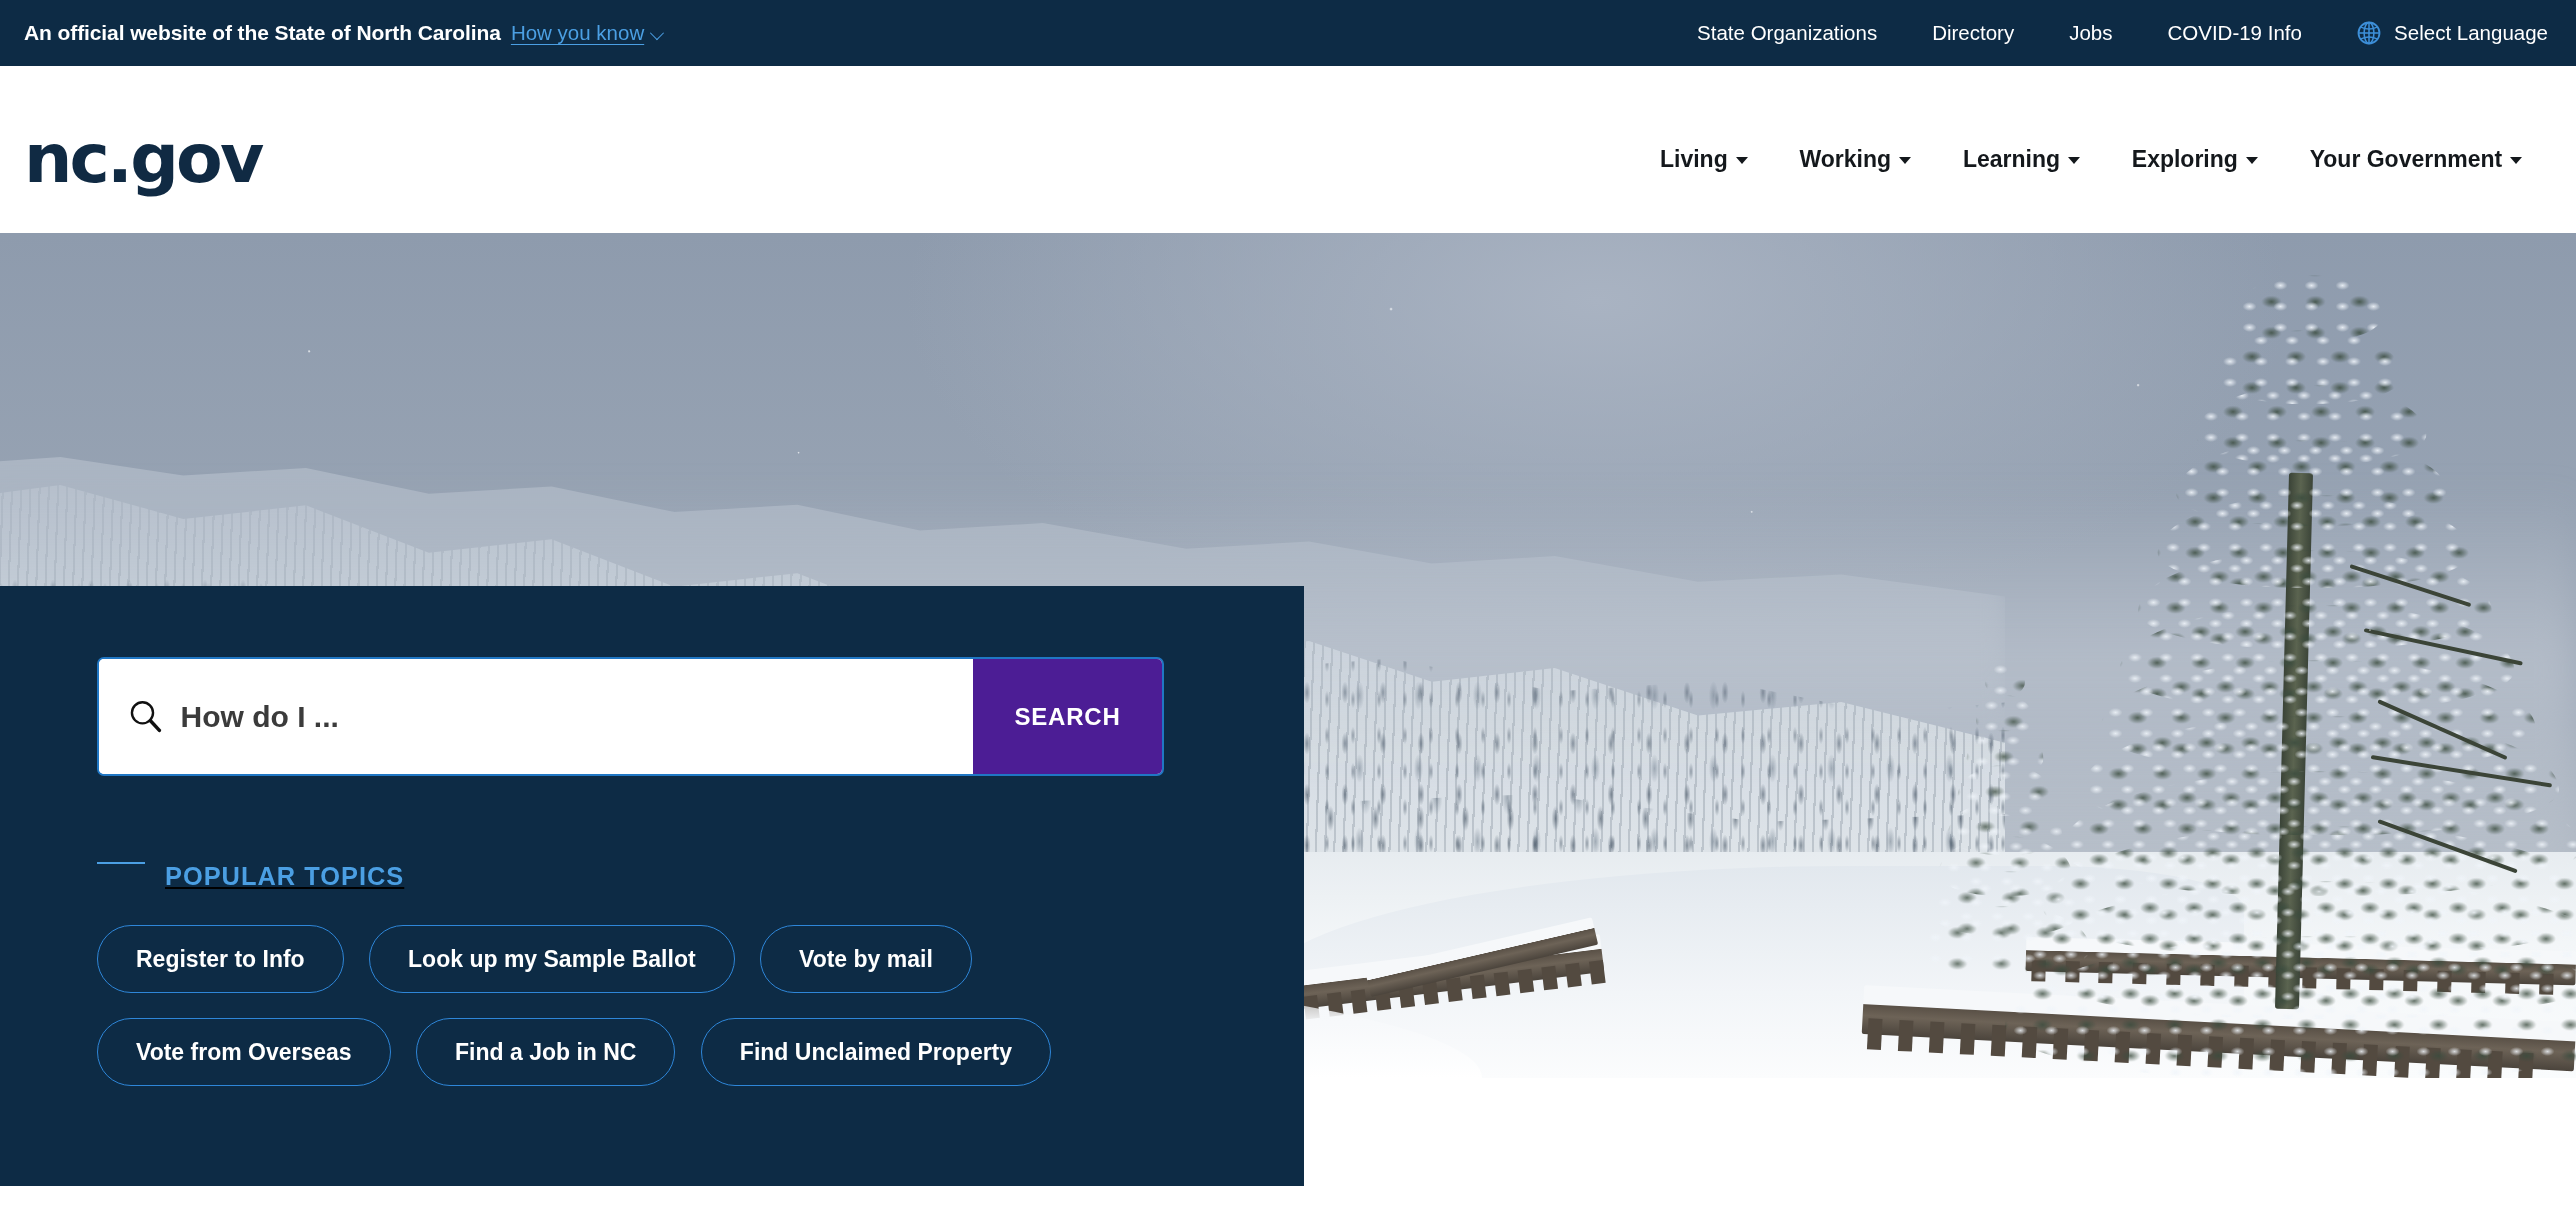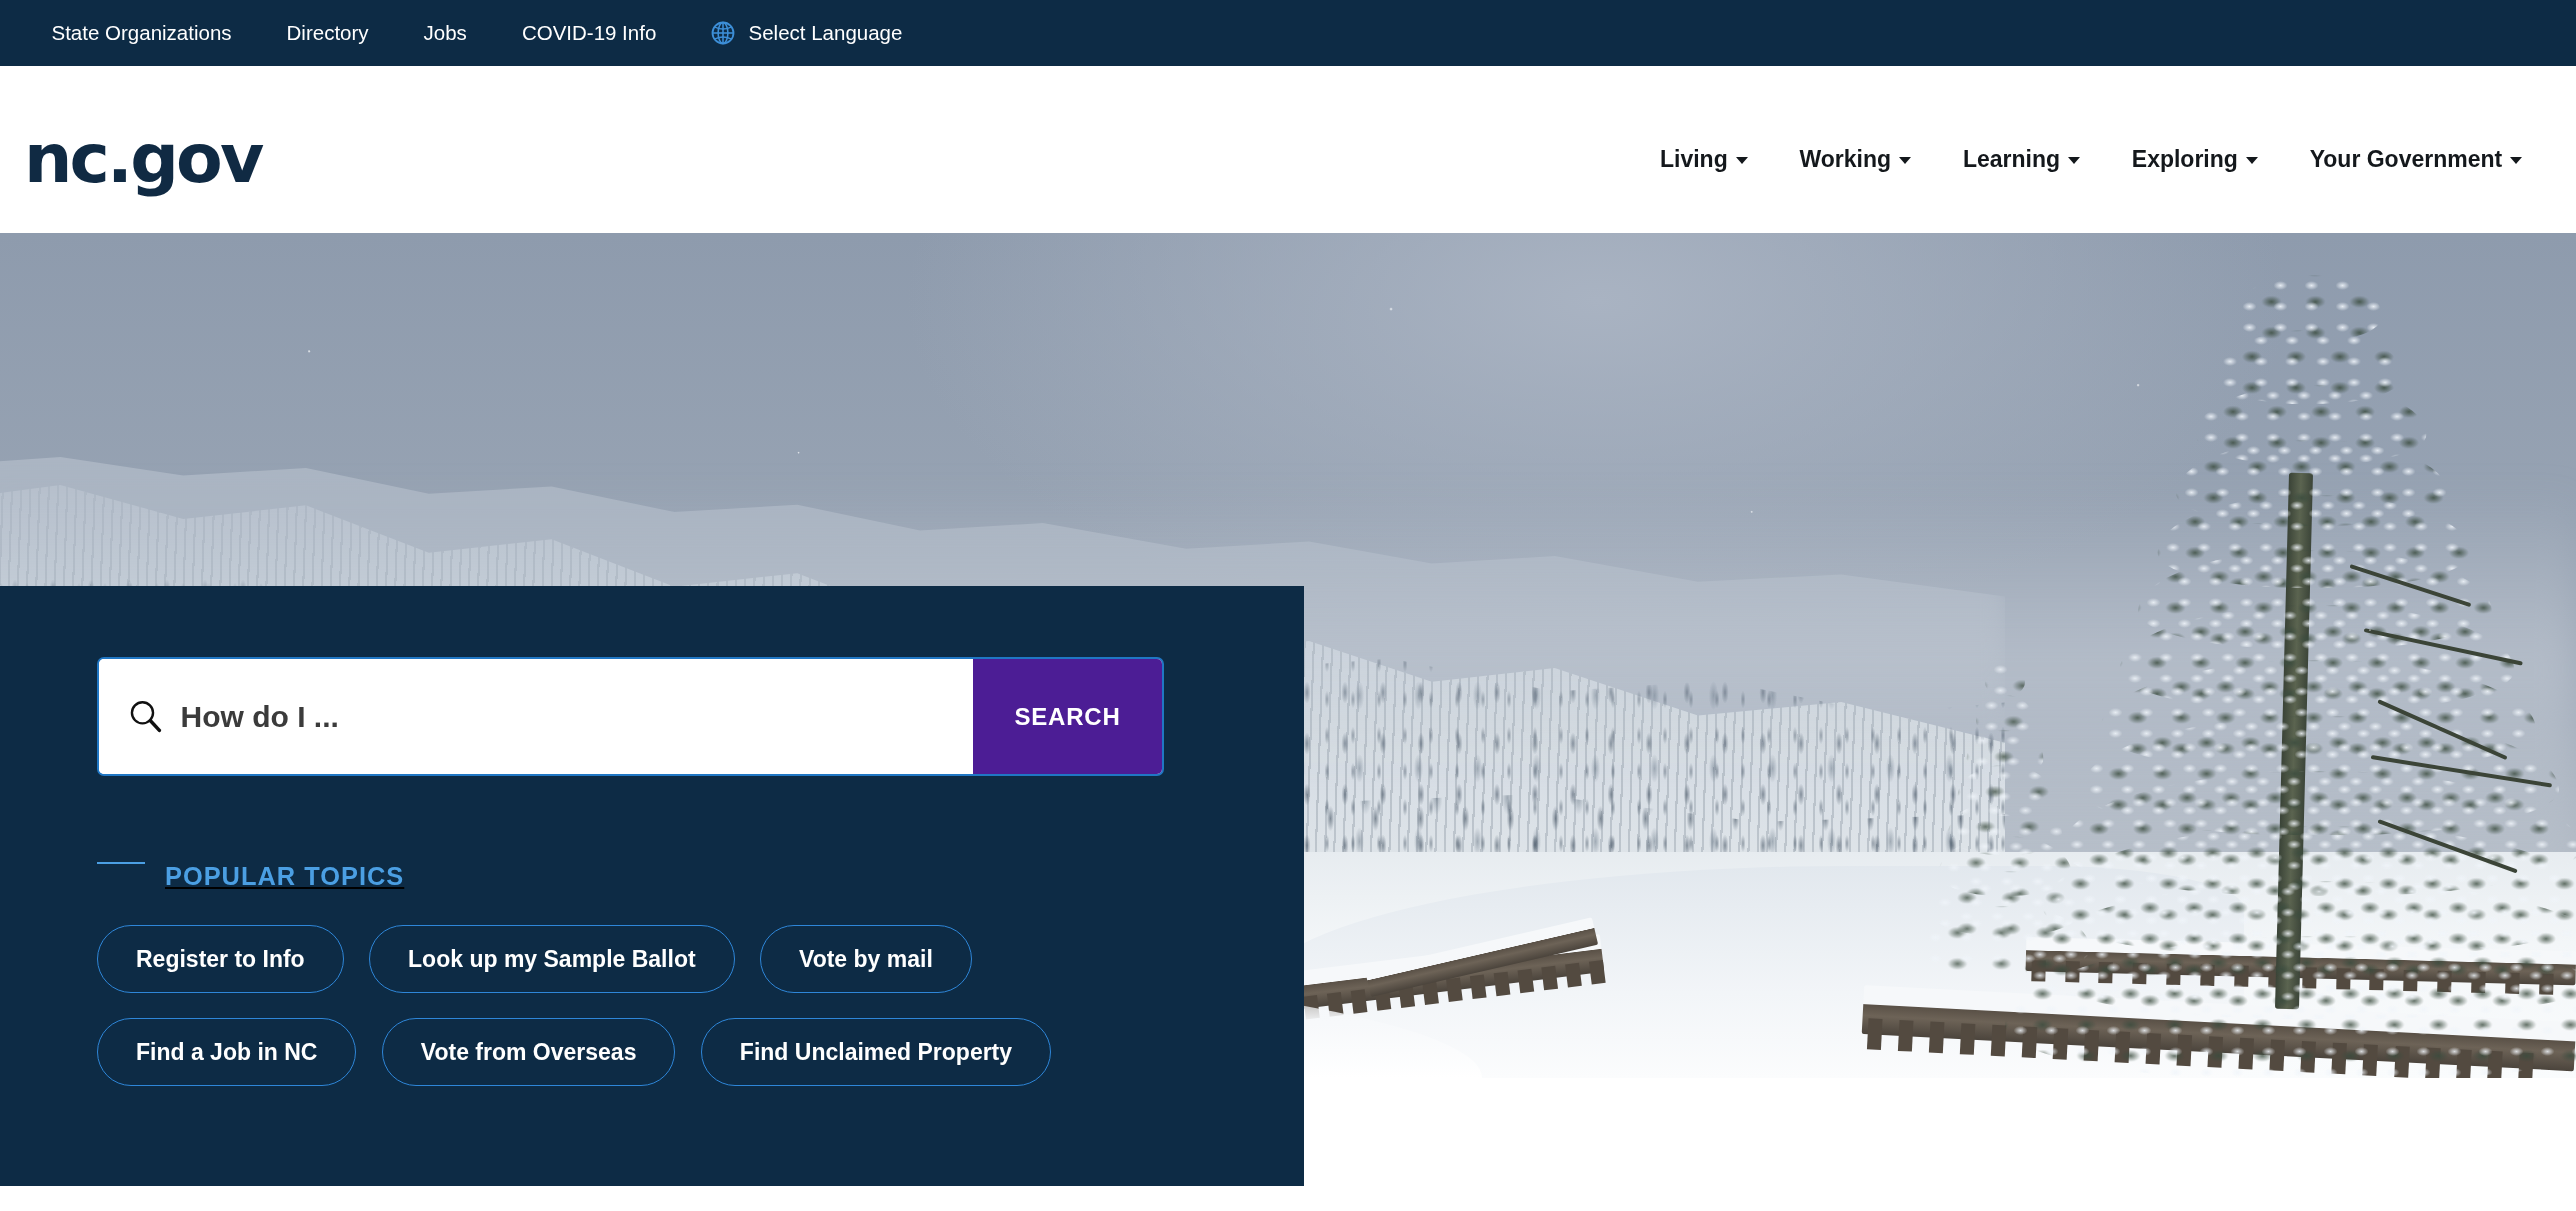--- a/index.html
+++ b/index.html
@@ -431,20 +431,27 @@
     position: absolute;
     left: 0; top: 1078px;
     width: 2576px; height: 133px;
     background: #ffffff;
   }
 </style>
 </head>
 <body>
 
 <div class="topbar">
+  <div class="topbar-left">
+    <span class="official-text">An official website of the State of North Carolina</span>
+    <span class="how-you-know">
+      <span class="how-you-know-label">How you know</span>
+      <span class="chev-down"></span>
+    </span>
+  </div>
 
   <div class="topbar-right">
     <a class="topnav-link">State Organizations</a>
     <a class="topnav-link">Directory</a>
     <a class="topnav-link">Jobs</a>
     <a class="topnav-link">COVID-19 Info</a>
     <span class="lang-select">
       <svg class="globe-icon" viewBox="0 0 40 40">
         <circle cx="20" cy="20" r="15" fill="none" stroke="#3d8fd8" stroke-width="2.6"></circle>
         <ellipse cx="20" cy="20" rx="7" ry="15" fill="none" stroke="#3d8fd8" stroke-width="2.2"></ellipse>
@@ -609,19 +616,19 @@
 
   <div class="popular-head">
     <span class="popular-rule"></span>
     <span class="popular-title">POPULAR TOPICS</span>
   </div>
 
   <div class="pills">
     <a class="pill">Register to Info</a>
     <a class="pill">Look up my Sample Ballot</a>
     <a class="pill">Vote by mail</a>
+    <a class="pill">Vote from Overseas</a>
     <a class="pill">Find a Job in NC</a>
-    <a class="pill">Vote from Overseas</a>
     <a class="pill">Find Unclaimed Property</a>
   </div>
 
 </div>
 
 
 </body></html>

